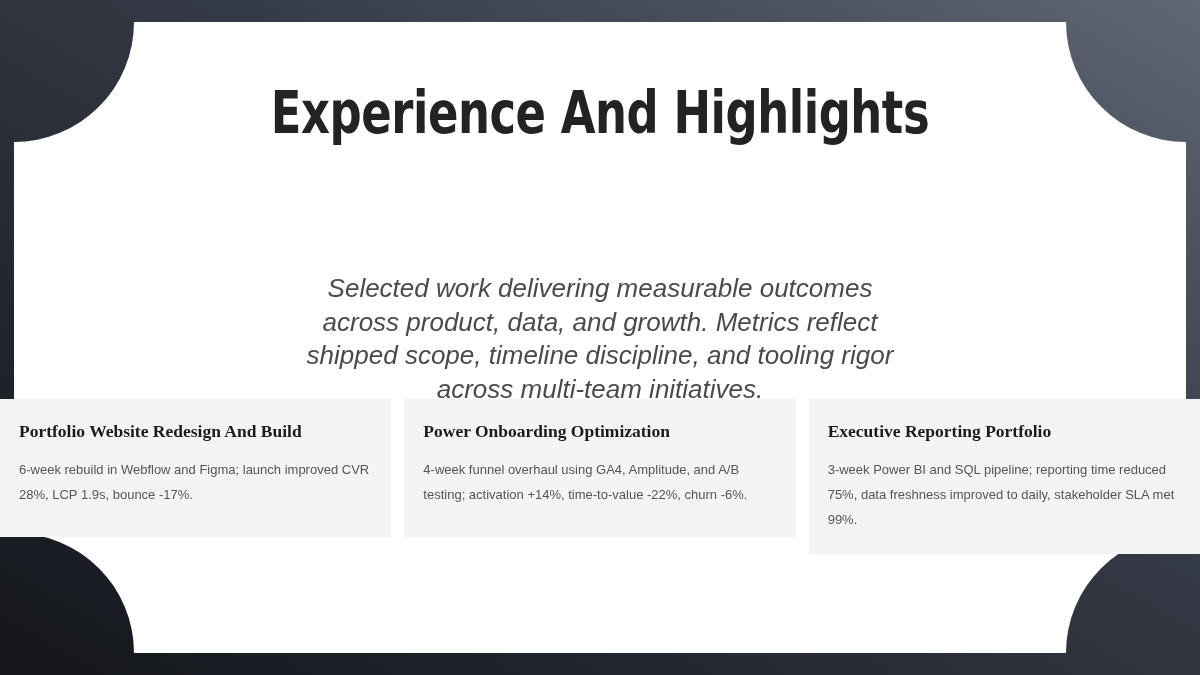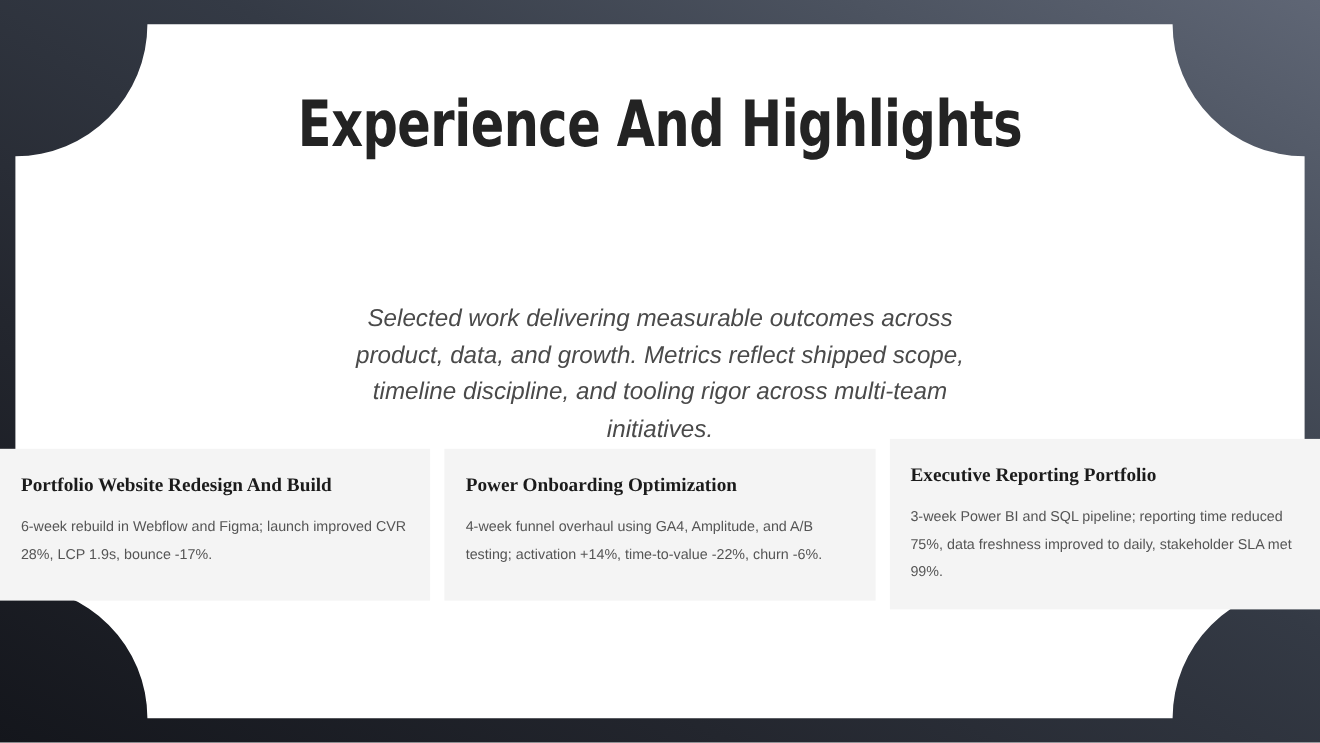--- a/index.html
+++ b/index.html
@@ -58,33 +58,33 @@
     transform-origin: 50% 0;
   }
 
   .subtitle {
     position: absolute;
     left: 286px;
     top: 250px;
     width: 600px;
     text-align: center;
     font-style: italic;
-    font-size: 22px;
+    font-size: 26px;
     line-height: 33.5px;
     color: #4a4a4a;
   }
 
   
   .cards {
     position: absolute;
     left: -14px;
     top: 377px;
     width: 1200px;
     display: flex;
-    align-items: center;
+    align-items: flex-start;
     gap: 13px;
   }
 
   .card {
     flex: 1 1 0;
     background: #f4f4f4;
     padding: 21px 19px 22px 19px;
     min-height: 138px;
   }
 

